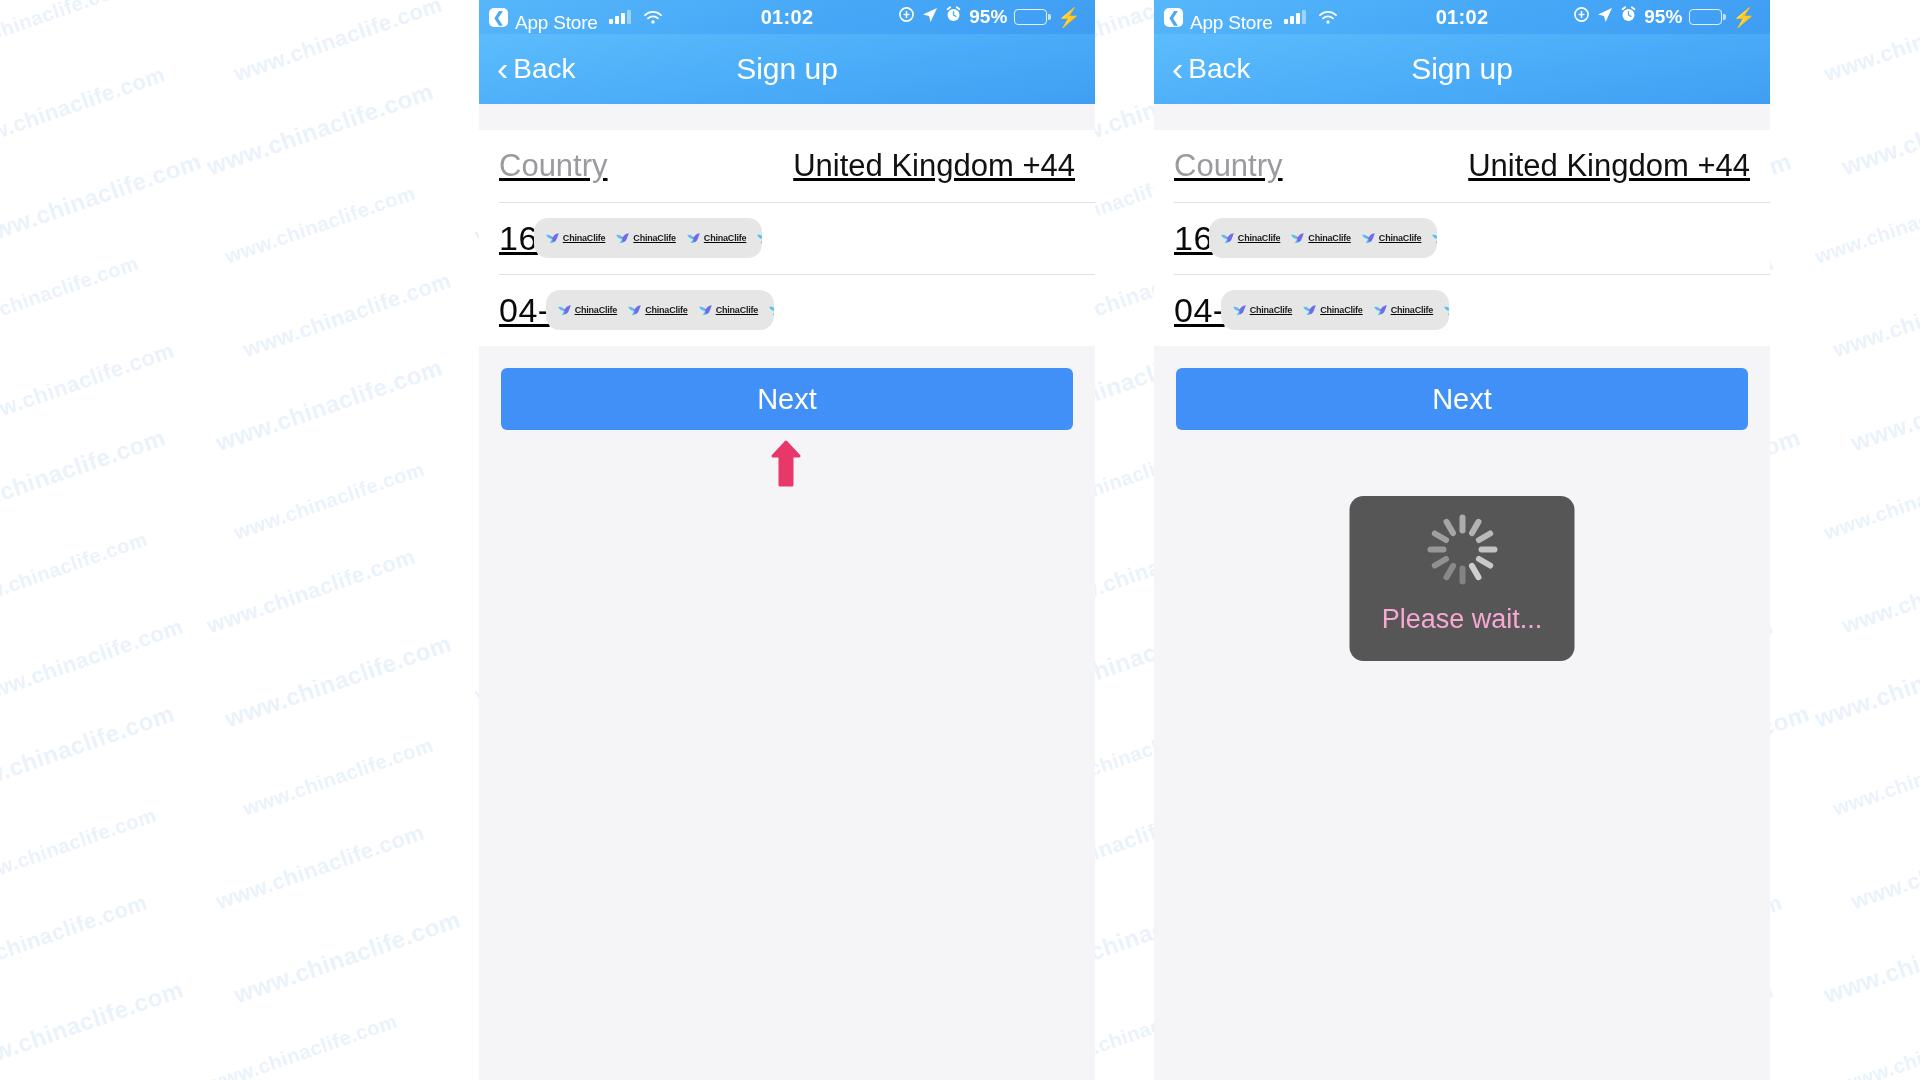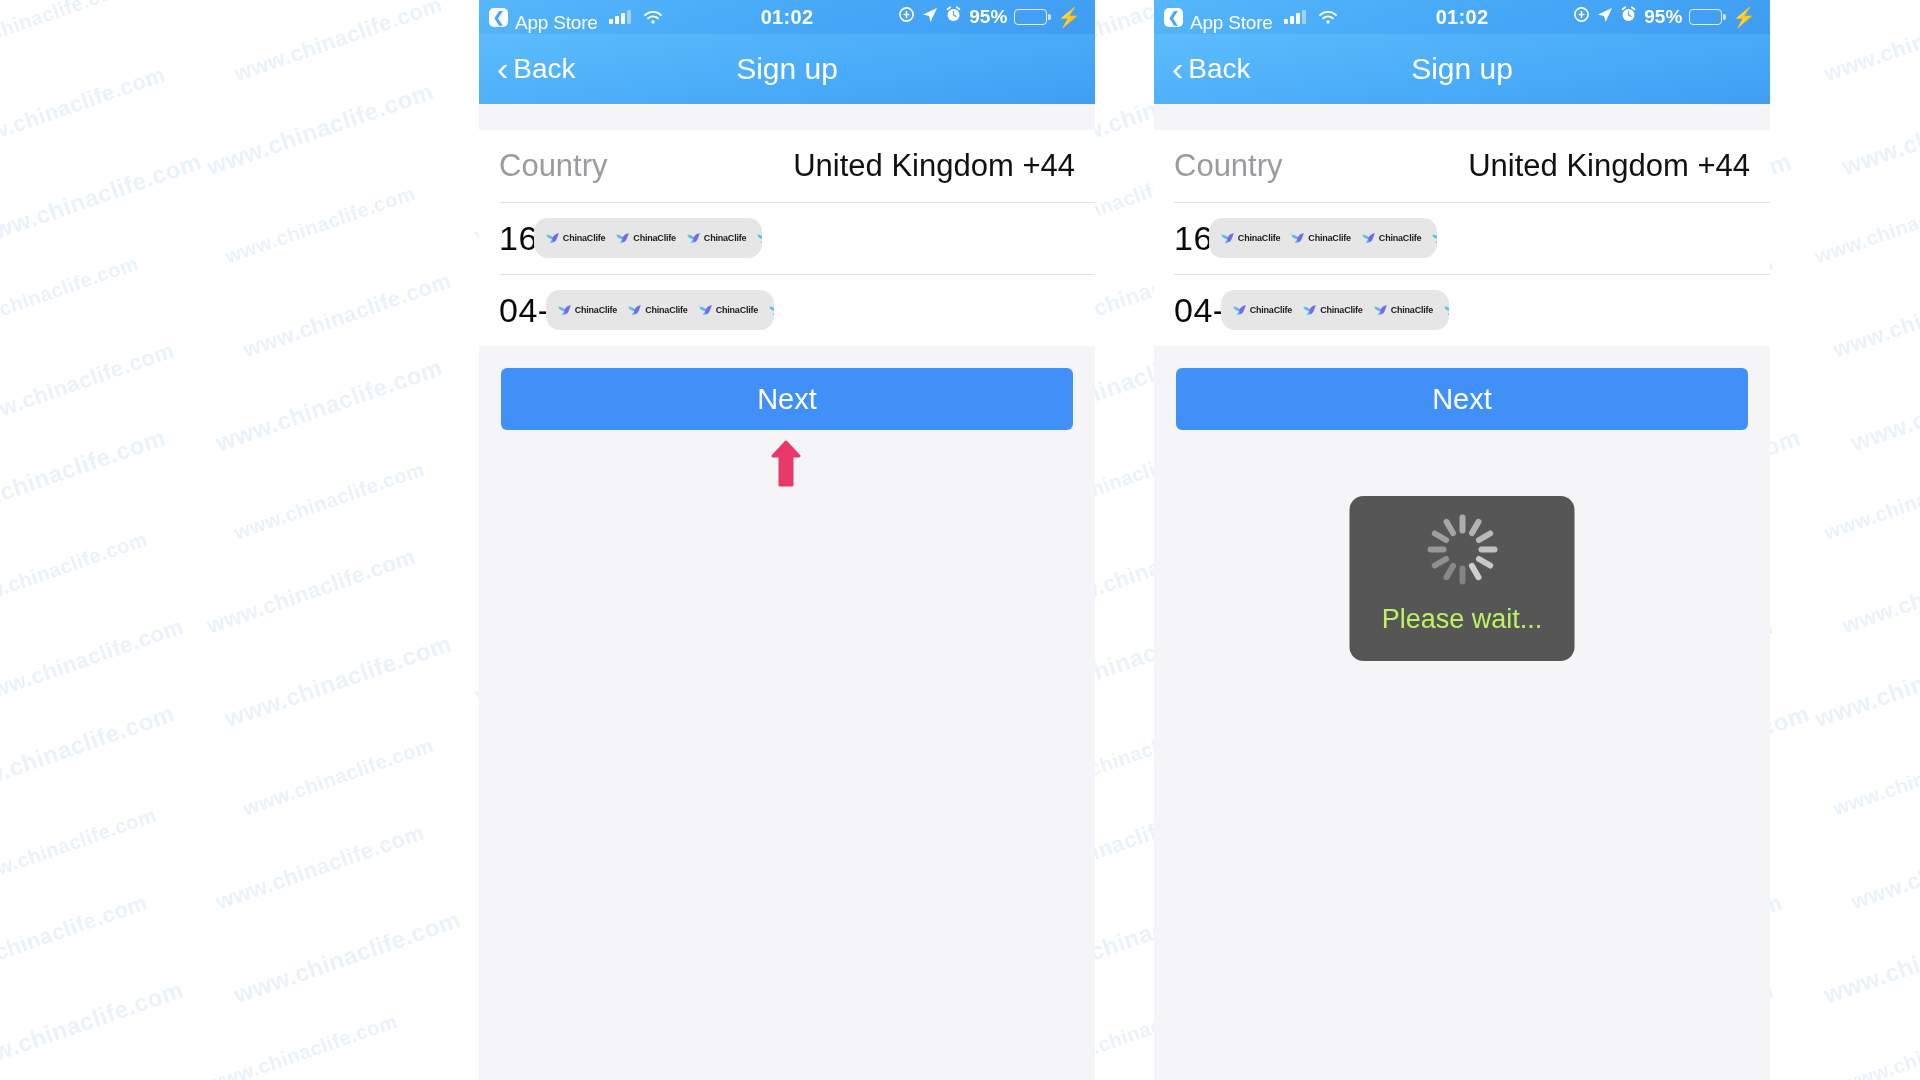--- a/index.html
+++ b/index.html
@@ -101,21 +101,21 @@
   .nav-back { display: flex; align-items: center; gap: 5px; font-size: 28px; }
   .nav-chev { font-size: 34px; font-weight: 300; line-height: 1; margin-top: -3px; }
   .nav-title {
     position: absolute; left: 0; right: 0; text-align: center;
     font-size: 30px; pointer-events: none;
   }
 
   
   .screen-body { background: #f5f5f8; height: calc(1092px - 34px - 70px); position: relative; }
   .gap-strip { height: 26px; background: #f5f5f8; }
-  .form-card { background: #ffffff; }
+  .form-card { background: #ffffff; text-decoration: underline; }
   .row {
     height: 72px; display: flex; align-items: center;
     padding: 0 20px; position: relative;
   }
   .row + .row::before {
     content: ""; position: absolute; left: 20px; right: 0; top: 0;
     height: 1px; background: #e0e0e3;
   }
   .row-label { color: #9b9b9f; font-size: 31px; }
   .row-value { margin-left: auto; color: #111; font-size: 31px; text-align: center; }
@@ -152,21 +152,21 @@
     display: flex; flex-direction: column; align-items: center; justify-content: center;
     gap: 8px;
   }
   .spinner { position: relative; width: 74px; height: 74px; }
   .spinner i {
     position: absolute; left: 50%; top: 50%;
     width: 6px; height: 19px; border-radius: 3px;
     background: #d6d6d6;
     transform-origin: 50% 0;
   }
-  .modal-text { color: #bef264; font-size: 27px; }
+  .modal-text { color: #f9a8d4; font-size: 27px; }
 
   
   .callout {
     position: absolute;
     left: 0; top: 0;
     width: 418px; height: 228px;
     background: #e8386a;
     border-bottom-right-radius: 26px;
     z-index: 5;
     padding: 34px 30px 0 30px;

